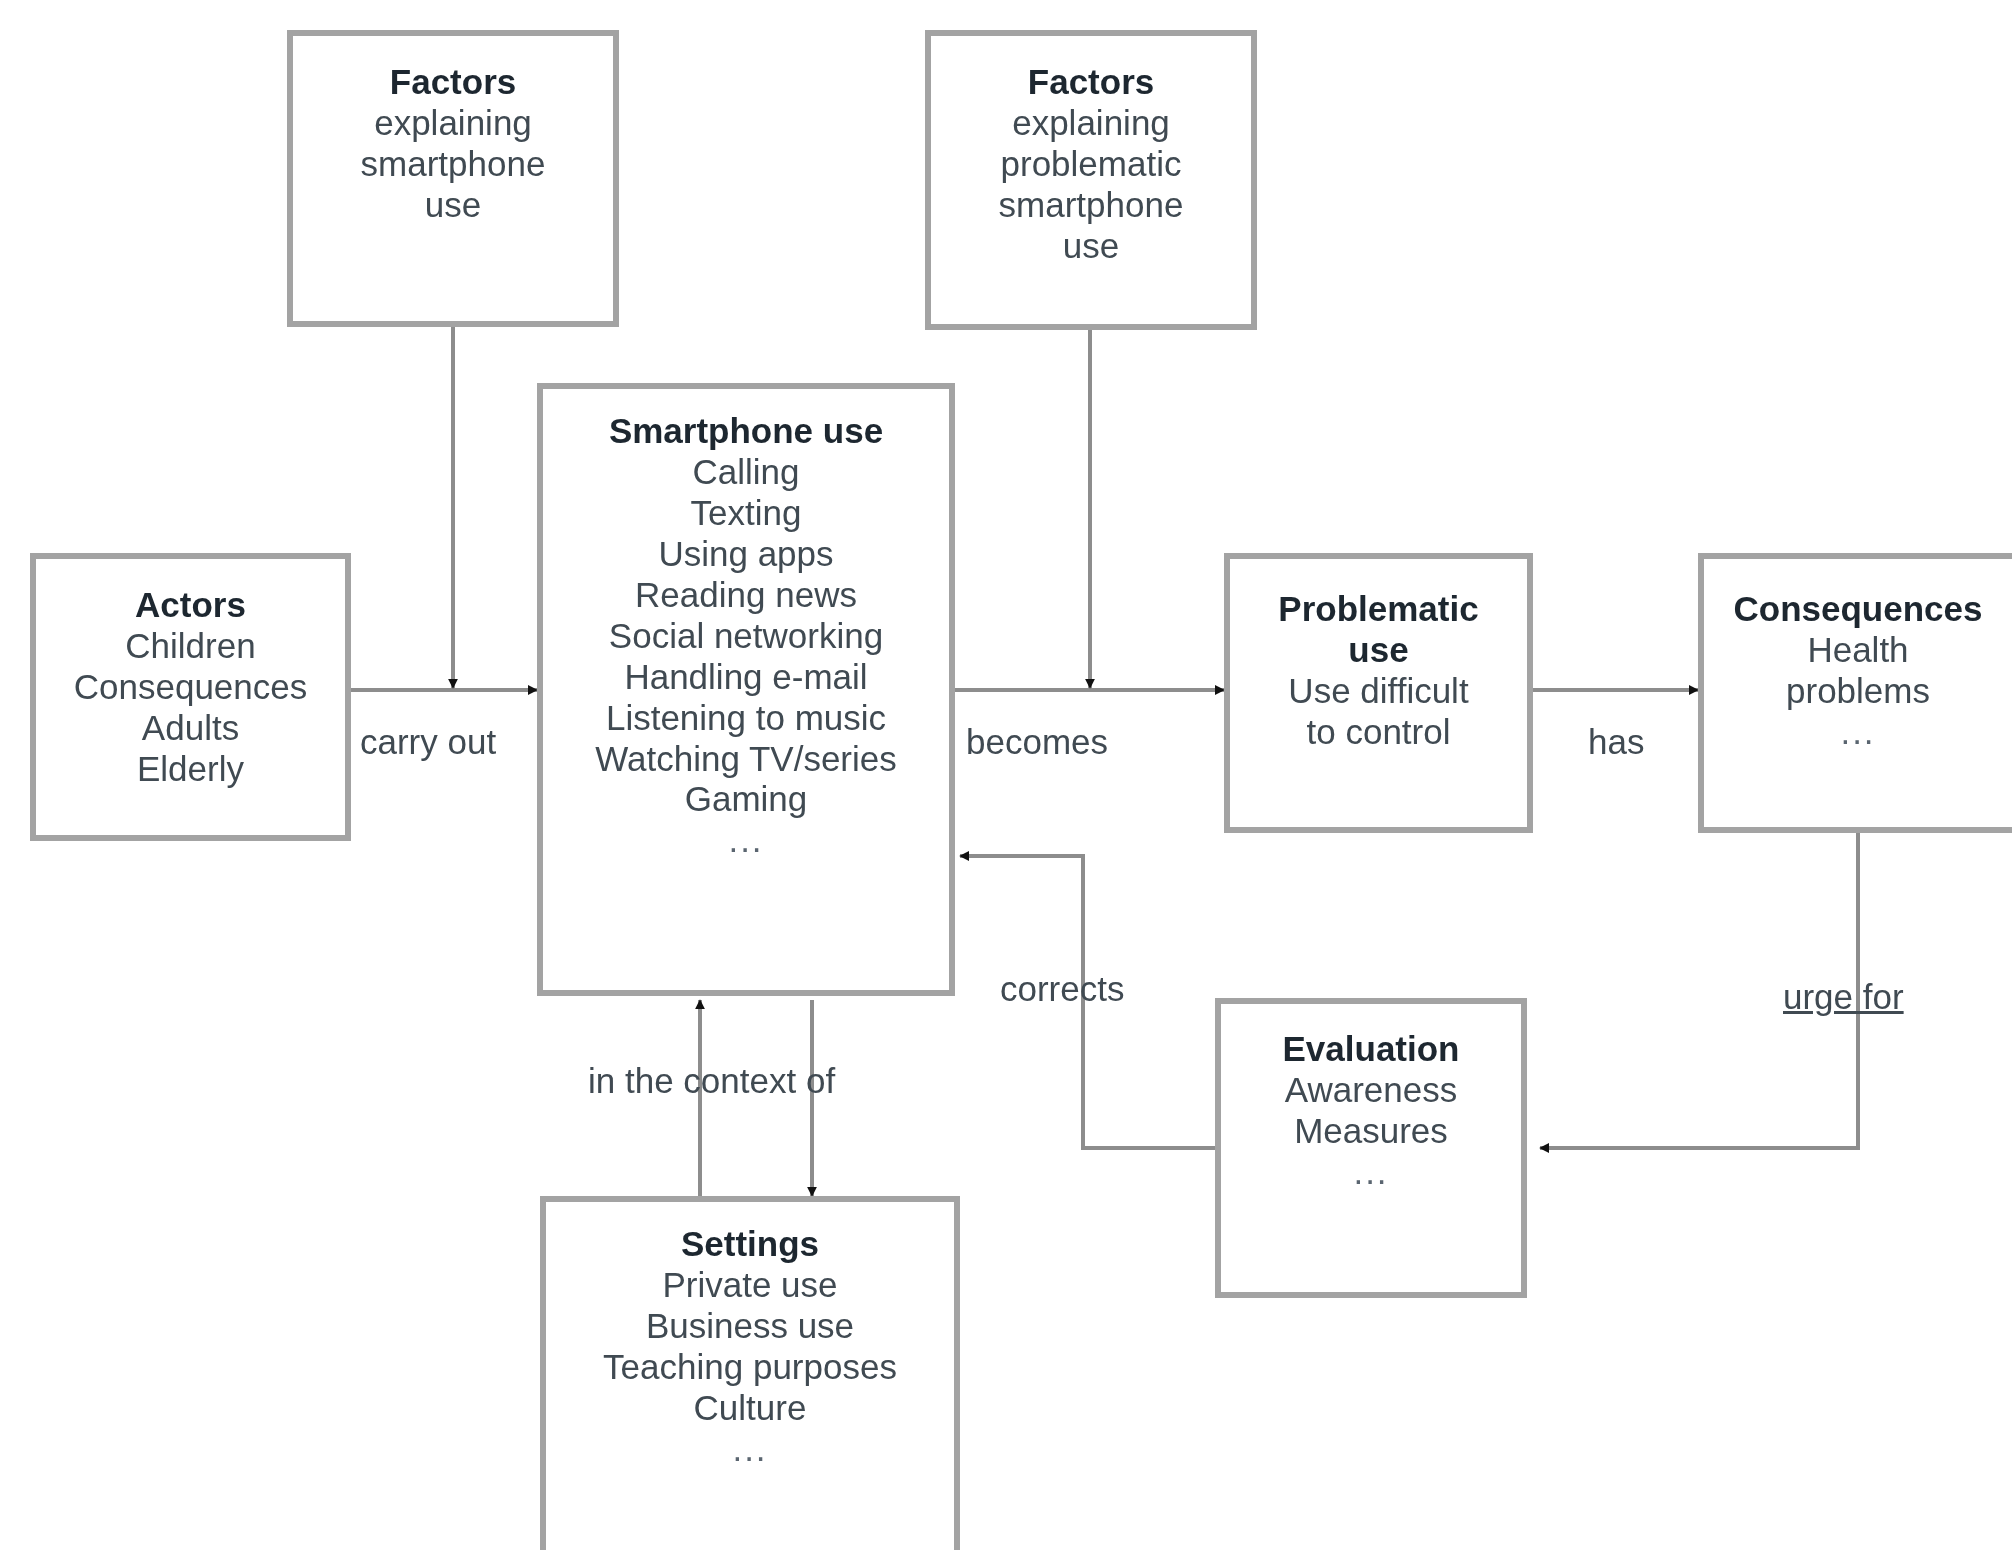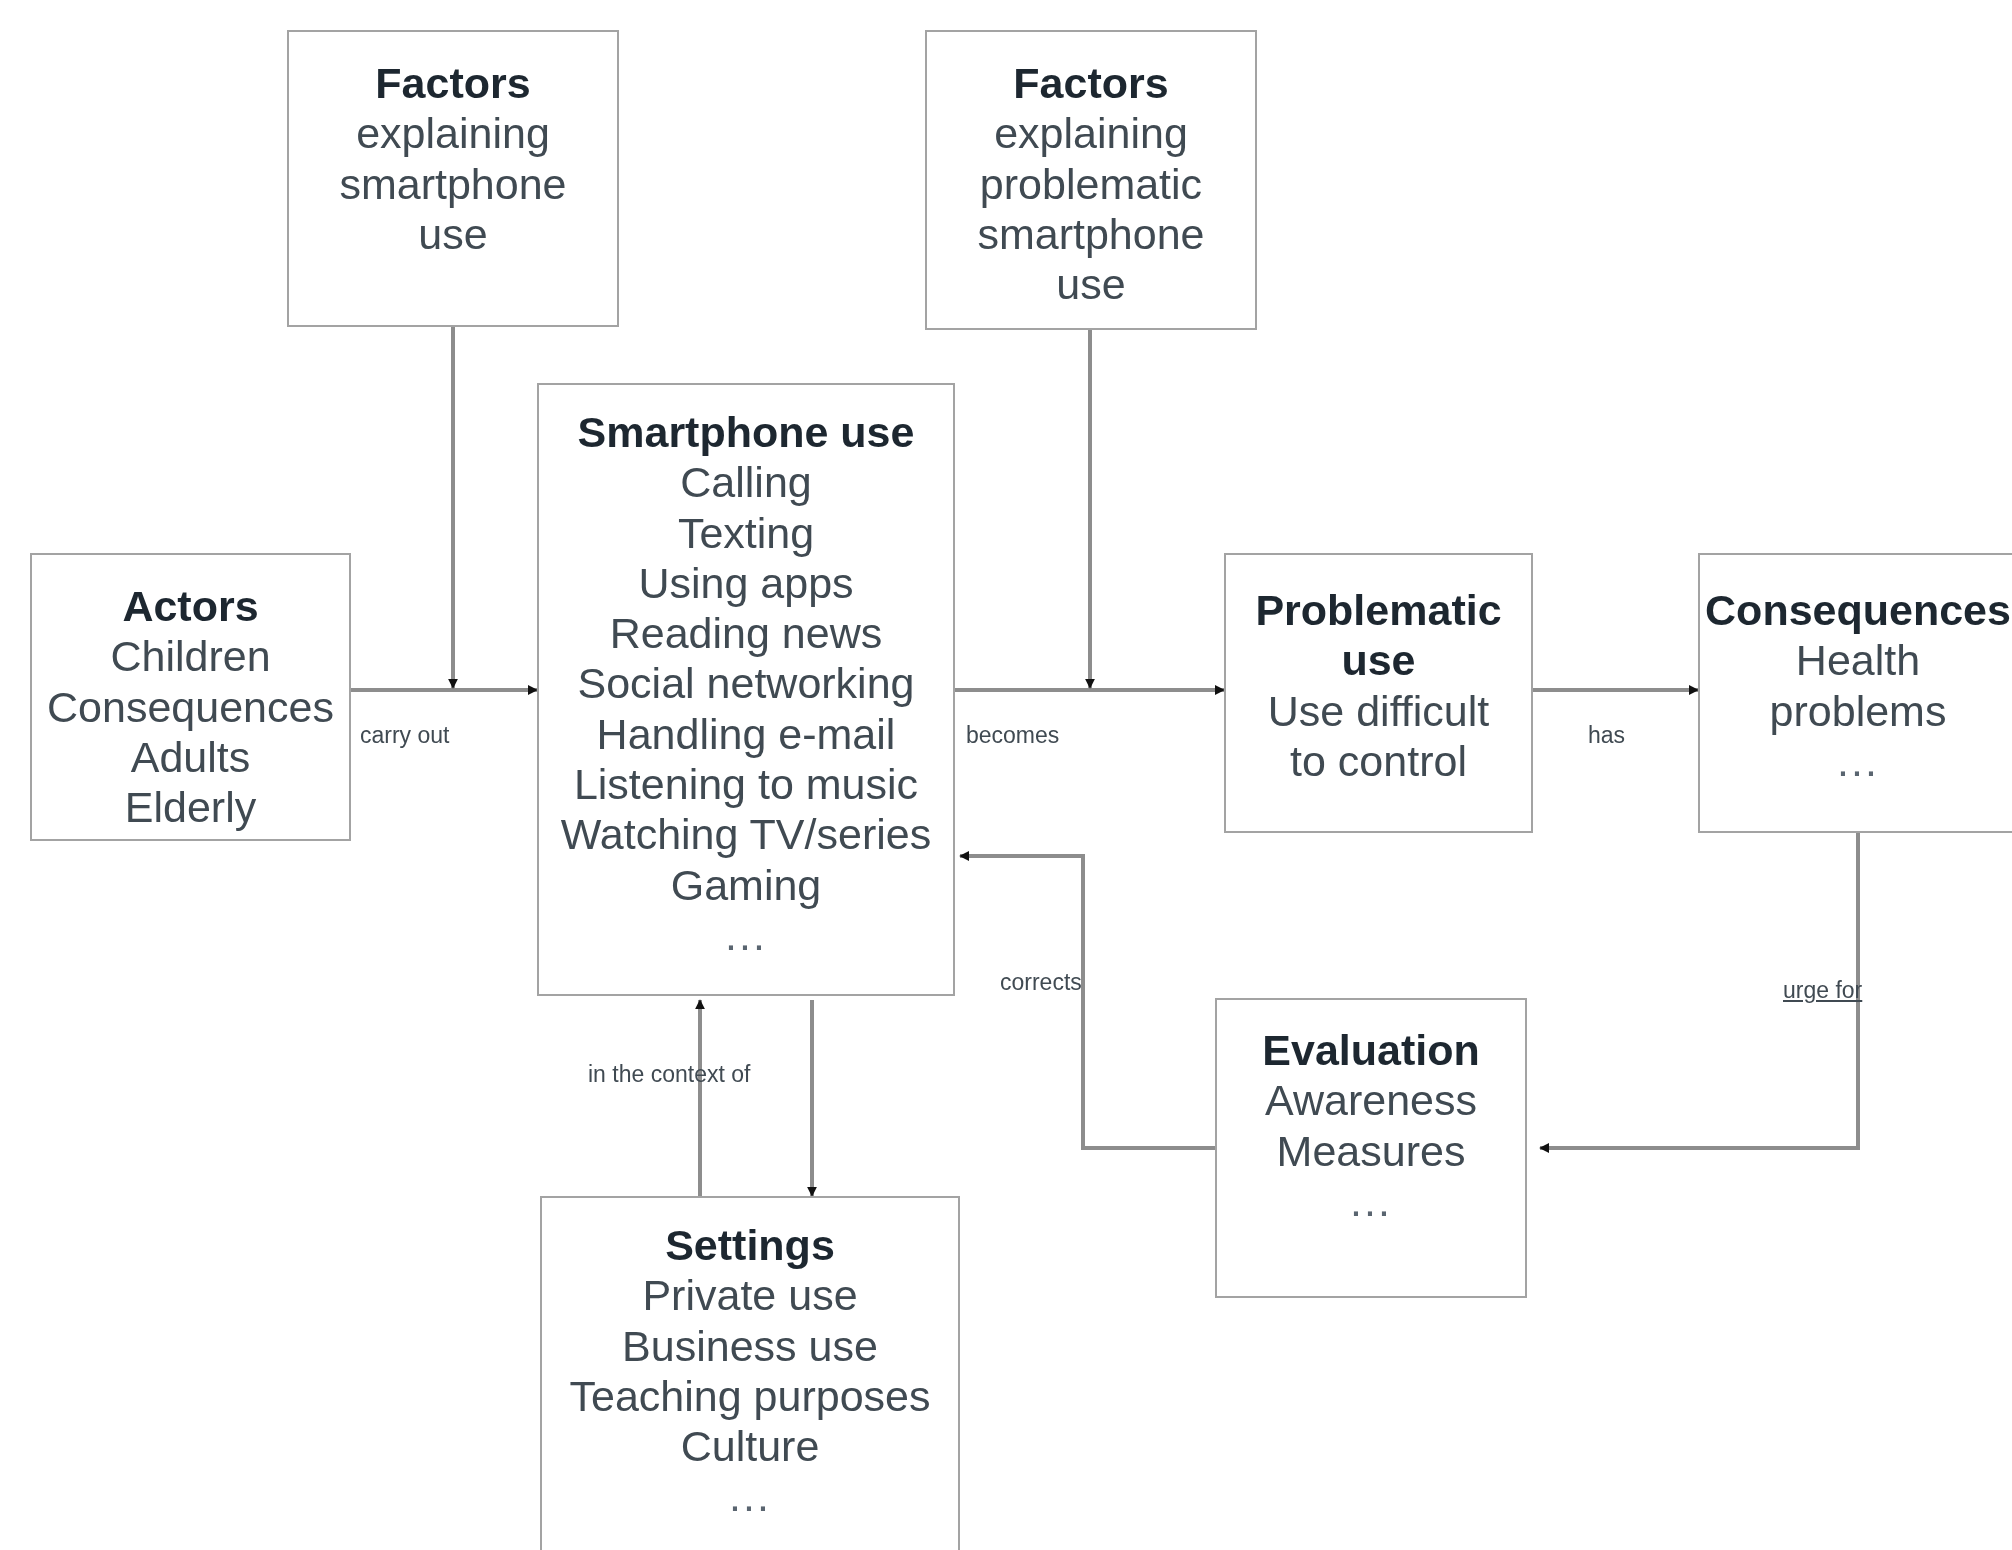--- a/index.html
+++ b/index.html
@@ -21,43 +21,43 @@
     position: absolute;
     left: 0;
     top: 0;
     width: 2012px;
     height: 1550px;
     pointer-events: none;
   }
   .node {
     position: absolute;
     box-sizing: border-box;
-    border: 2px solid #a3a3a3;
+    border: 6px solid #a3a3a3;
     background: #ffffff;
     text-align: center;
     color: #404a52;
-    font-size: 43px;
+    font-size: 35px;
     line-height: 1.17;
     z-index: 2;
   }
   .node .title {
     font-weight: bold;
     color: #1d2730;
   }
   .node .line {
     white-space: nowrap;
   }
   .node .dots {
     letter-spacing: 2px;
     color: #5a6570;
   }
   .edge-label {
     position: absolute;
     color: #404a52;
-    font-size: 23px;
+    font-size: 35px;
     line-height: 1.1;
     white-space: nowrap;
     z-index: 3;
     background: transparent;
   }
 </style>
 </head>
 <body>
 
 <div id="canvas">

